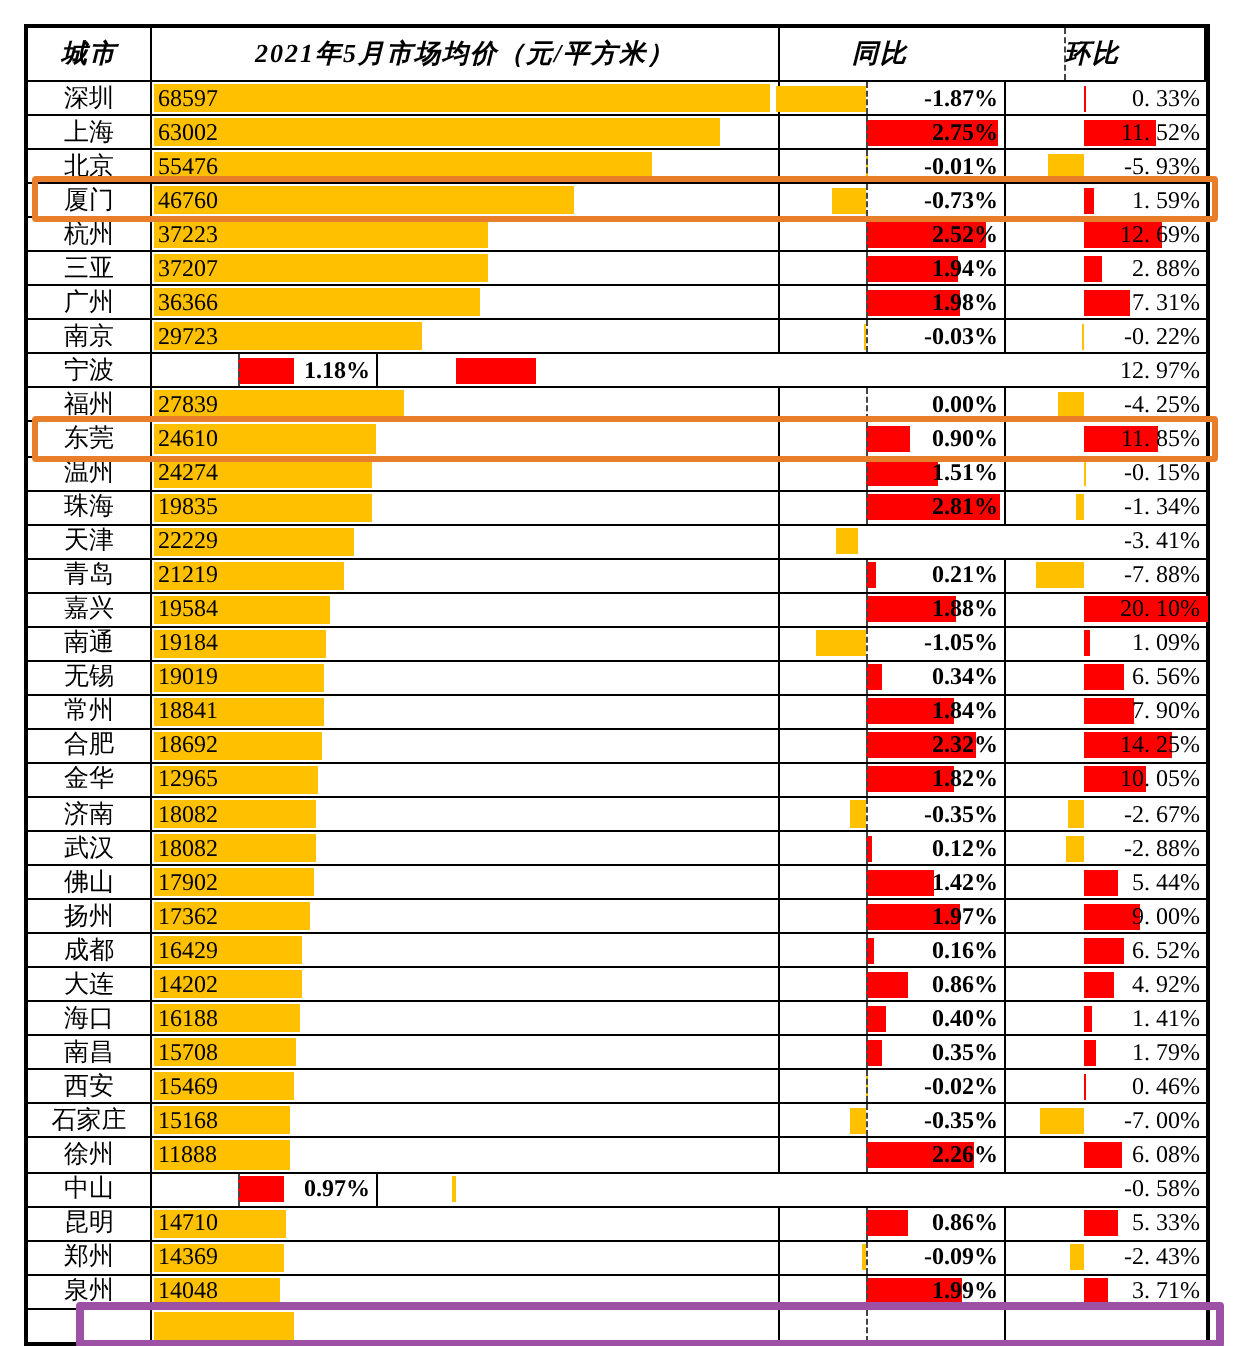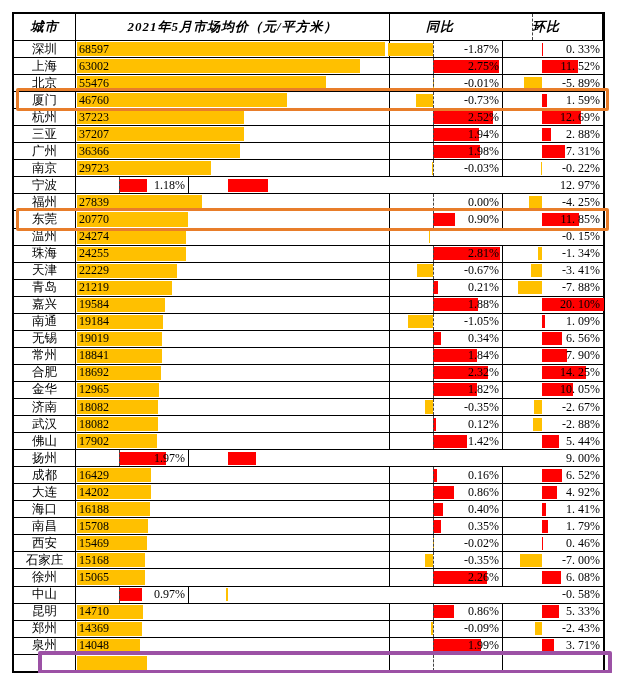--- a/index.html
+++ b/index.html
@@ -5,21 +5,21 @@
   html,body{margin:0;padding:0;background:#fff;}
   .canvas{position:relative;width:622px;height:673px;background:#fff;overflow:hidden;
           font-family:"Liberation Serif","DejaVu Serif",serif;color:#000;}
   .table{position:absolute;left:12px;top:12px;width:593px;border:2px solid #000;
          box-sizing:border-box;background:#fff;}
   .hrow{display:flex;height:26px;box-sizing:border-box;}
   .row{display:flex;height:17.05px;box-sizing:border-box;border-top:1px solid #000;position:relative;}
   .cell{position:relative;box-sizing:border-box;height:100%;overflow:visible;}
   .c-city{width:62px;border-right:1px solid #000;}
   .c-price{width:314px;border-right:1px solid #000;}
-  .c-mom{width:113px;border-right:1px solid #000;}
+  .c-mom{width:113px;border-right:1px solid #000;font-weight:bold;}
   .c-yoy{flex:1;}
   .hrow .cell{display:flex;align-items:center;justify-content:center;
               font-weight:bold;font-style:italic;font-size:13px;letter-spacing:1px;}
   .city-label{position:absolute;left:0;right:0;top:0;bottom:0;display:flex;align-items:center;
               justify-content:center;font-size:12.5px;white-space:nowrap;}
   .price-bar{position:absolute;left:1px;top:1px;bottom:1px;}
   .price-value{position:absolute;left:3px;top:0;bottom:0;display:flex;align-items:center;
                font-size:12px;z-index:2;}
   .zero-line{position:absolute;top:0;bottom:0;width:0;border-left:1px dashed #444;z-index:1;}
   .pbar{position:absolute;top:1.5px;bottom:1.5px;z-index:0;}
@@ -87,21 +87,21 @@
             <div class="price-bar" style="width: 249.1px; background: rgb(255, 192, 0);"></div>
             <div class="price-value">55476</div>
           </div>
           <div class="cell c-mom">
             <div class="zero-line" style="left: 43px;"></div>
             <div class="pbar" style="width: 0.2px; left: 42.8px; background: rgb(255, 192, 0);"></div>
             <div class="pct">-0.01%</div>
           </div>
           <div class="cell c-yoy">
             <div class="pbar" style="width: 18.4px; left: 20.6px; background: rgb(255, 192, 0);"></div>
-            <div class="pct">-5. 89%</div>
+            <div class="pct">-5. 93%</div>
           </div>
         </div>
         <div class="row">
           <div class="cell c-city">
             <div class="city-label">厦门</div>
           </div>
           <div class="cell c-price">
             <div class="price-bar" style="width: 210px; background: rgb(255, 192, 0);"></div>
             <div class="price-value">46760</div>
           </div>
@@ -217,76 +217,76 @@
             <div class="pbar" style="width: 13.2px; left: 25.8px; background: rgb(255, 192, 0);"></div>
             <div class="pct">-4. 25%</div>
           </div>
         </div>
         <div class="row">
           <div class="cell c-city">
             <div class="city-label">东莞</div>
           </div>
           <div class="cell c-price">
             <div class="price-bar" style="width: 110.5px; background: rgb(255, 192, 0);"></div>
-            <div class="price-value">20770</div>
+            <div class="price-value">24610</div>
           </div>
           <div class="cell c-mom">
             <div class="zero-line" style="left: 43px;"></div>
             <div class="pbar" style="width: 21.5px; left: 43px; background: rgb(255, 0, 0);"></div>
             <div class="pct">0.90%</div>
           </div>
           <div class="cell c-yoy">
             <div class="pbar" style="width: 36.7px; left: 39px; background: rgb(255, 0, 0);"></div>
             <div class="pct">11. 85%</div>
           </div>
         </div>
         <div class="row">
           <div class="cell c-city">
             <div class="city-label">温州</div>
           </div>
           <div class="cell c-price">
             <div class="price-bar" style="width: 109px; background: rgb(255, 192, 0);"></div>
             <div class="price-value">24274</div>
           </div>
+          <div class="cell c-mom">
+            <div class="zero-line" style="left: 43px;"></div>
+            <div class="pbar" style="width: 36.1px; left: 43px; background: rgb(255, 0, 0);"></div>
+            <div class="pct">1.51%</div>
+          </div>
           <div class="cell c-yoy">
             <div class="pbar" style="width: 0.5px; left: 38.5px; background: rgb(255, 192, 0);"></div>
             <div class="pct">-0. 15%</div>
           </div>
         </div>
         <div class="row">
           <div class="cell c-city">
             <div class="city-label">珠海</div>
           </div>
           <div class="cell c-price">
             <div class="price-bar" style="width: 108.9px; background: rgb(255, 192, 0);"></div>
-            <div class="price-value">24255</div>
+            <div class="price-value">19835</div>
           </div>
           <div class="cell c-mom">
             <div class="zero-line" style="left: 43px;"></div>
             <div class="pbar" style="width: 67.2px; left: 43px; background: rgb(255, 0, 0);"></div>
             <div class="pct">2.81%</div>
           </div>
           <div class="cell c-yoy">
             <div class="pbar" style="width: 4.2px; left: 34.8px; background: rgb(255, 192, 0);"></div>
             <div class="pct">-1. 34%</div>
           </div>
         </div>
         <div class="row">
           <div class="cell c-city">
             <div class="city-label">天津</div>
           </div>
           <div class="cell c-price">
             <div class="price-bar" style="width: 99.8px; background: rgb(255, 192, 0);"></div>
             <div class="price-value">22229</div>
           </div>
-          <div class="cell c-mom">
-            <div class="zero-line" style="left: 43px;"></div>
-            <div class="pbar" style="width: 16px; left: 27px; background: rgb(255, 192, 0);"></div>
-            <div class="pct">-0.67%</div>
-          </div>
           <div class="cell c-yoy">
             <div class="pbar" style="width: 10.6px; left: 28.4px; background: rgb(255, 192, 0);"></div>
             <div class="pct">-3. 41%</div>
           </div>
         </div>
         <div class="row">
           <div class="cell c-city">
             <div class="city-label">青岛</div>
           </div>
           <div class="cell c-price">
@@ -462,20 +462,24 @@
           </div>
           <div class="cell c-yoy">
             <div class="pbar" style="width: 16.9px; left: 39px; background: rgb(255, 0, 0);"></div>
             <div class="pct">5. 44%</div>
           </div>
         </div>
         <div class="row">
           <div class="cell c-city">
             <div class="city-label">扬州</div>
           </div>
+          <div class="cell c-price">
+            <div class="price-bar" style="width: 78px; background: rgb(255, 192, 0);"></div>
+            <div class="price-value">17362</div>
+          </div>
           <div class="cell c-mom">
             <div class="zero-line" style="left: 43px;"></div>
             <div class="pbar" style="width: 47.1px; left: 43px; background: rgb(255, 0, 0);"></div>
             <div class="pct">1.97%</div>
           </div>
           <div class="cell c-yoy">
             <div class="pbar" style="width: 27.9px; left: 39px; background: rgb(255, 0, 0);"></div>
             <div class="pct">9. 00%</div>
           </div>
         </div>
@@ -586,21 +590,21 @@
             <div class="pbar" style="width: 21.7px; left: 17.3px; background: rgb(255, 192, 0);"></div>
             <div class="pct">-7. 00%</div>
           </div>
         </div>
         <div class="row">
           <div class="cell c-city">
             <div class="city-label">徐州</div>
           </div>
           <div class="cell c-price">
             <div class="price-bar" style="width: 67.6px; background: rgb(255, 192, 0);"></div>
-            <div class="price-value">15065</div>
+            <div class="price-value">11888</div>
           </div>
           <div class="cell c-mom">
             <div class="zero-line" style="left: 43px;"></div>
             <div class="pbar" style="width: 54px; left: 43px; background: rgb(255, 0, 0);"></div>
             <div class="pct">2.26%</div>
           </div>
           <div class="cell c-yoy">
             <div class="pbar" style="width: 18.8px; left: 39px; background: rgb(255, 0, 0);"></div>
             <div class="pct">6. 08%</div>
           </div>

